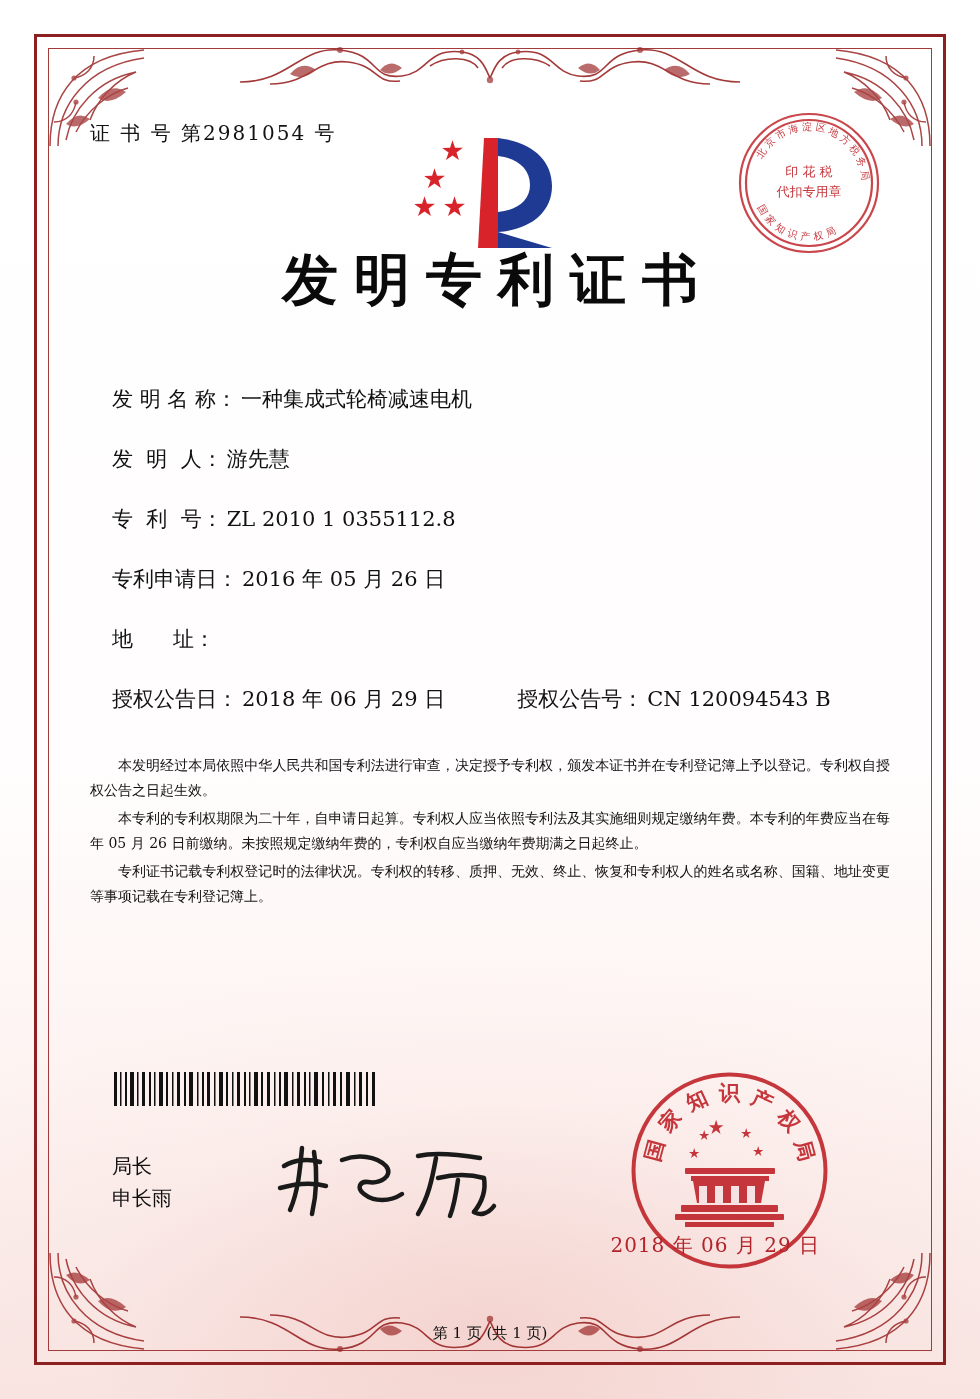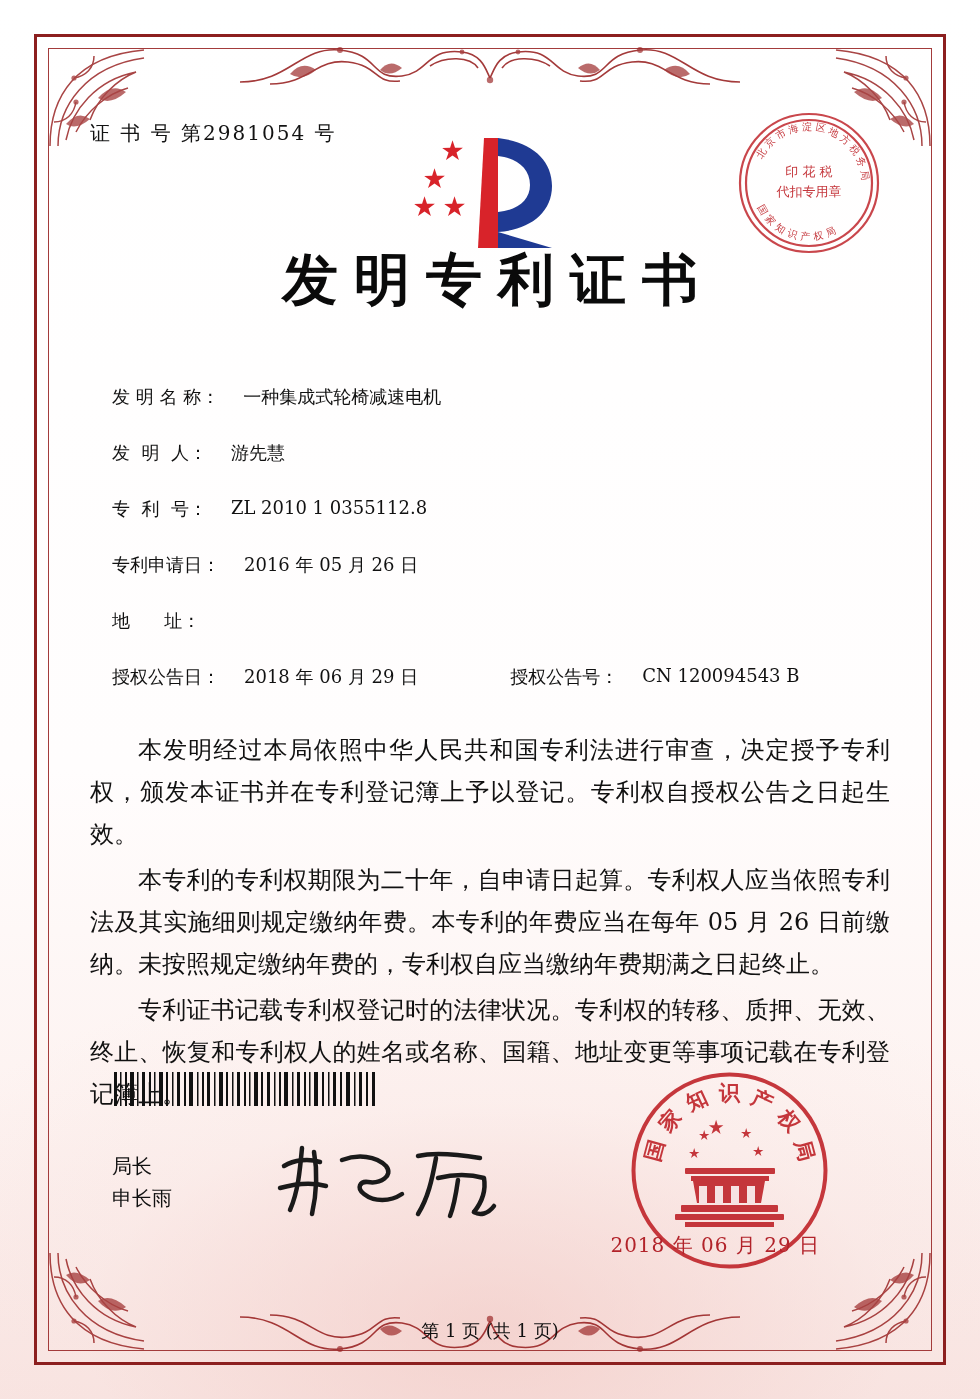--- a/index.html
+++ b/index.html
@@ -103,41 +103,40 @@
     color: #0a0a0a;
     margin-top: 96px;
     font-family: "DejaVu Serif", "Liberation Serif", serif;
     text-indent: 16px;
   }
   .fields {
     margin-top: 66px;
   }
   .field-row {
     display: flex;
-    align-items: flex-start;
-    font-size: 18px;
+    align-items: center;
+    font-size: 21px;
     color: #111;
     margin-bottom: 32px;
     padding-left: 22px;
-    gap: 20px;
   }
   .field-label {
     white-space: pre;
     flex: 0 0 auto;
   }
   .field-value {
     margin-left: 4px;
   }
   .field-row.dual .second-label {
     margin-left: 72px;
     white-space: pre;
   }
   .body-text {
     margin-top: 40px;
-    font-size: 24px;
+    font-size: 14px;
     line-height: 1.75;
     color: #111;
     text-align: justify;
   }
   .body-text p {
     margin: 0 0 4px 0;
     text-indent: 2em;
   }
   
   .barcode {
@@ -177,21 +176,21 @@
     font-size: 20px;
     color: #b2232a;
     letter-spacing: 1px;
   }
   .footer {
     position: absolute;
     left: 0;
     right: 0;
     bottom: 56px;
     text-align: center;
-    font-size: 18px;
+    font-size: 15px;
     color: #111;
   }
 </style>
 </head>
 <body>
 
 <div class="page">
 
   <div class="border-outer"></div>
   <div class="border-inner"></div>

